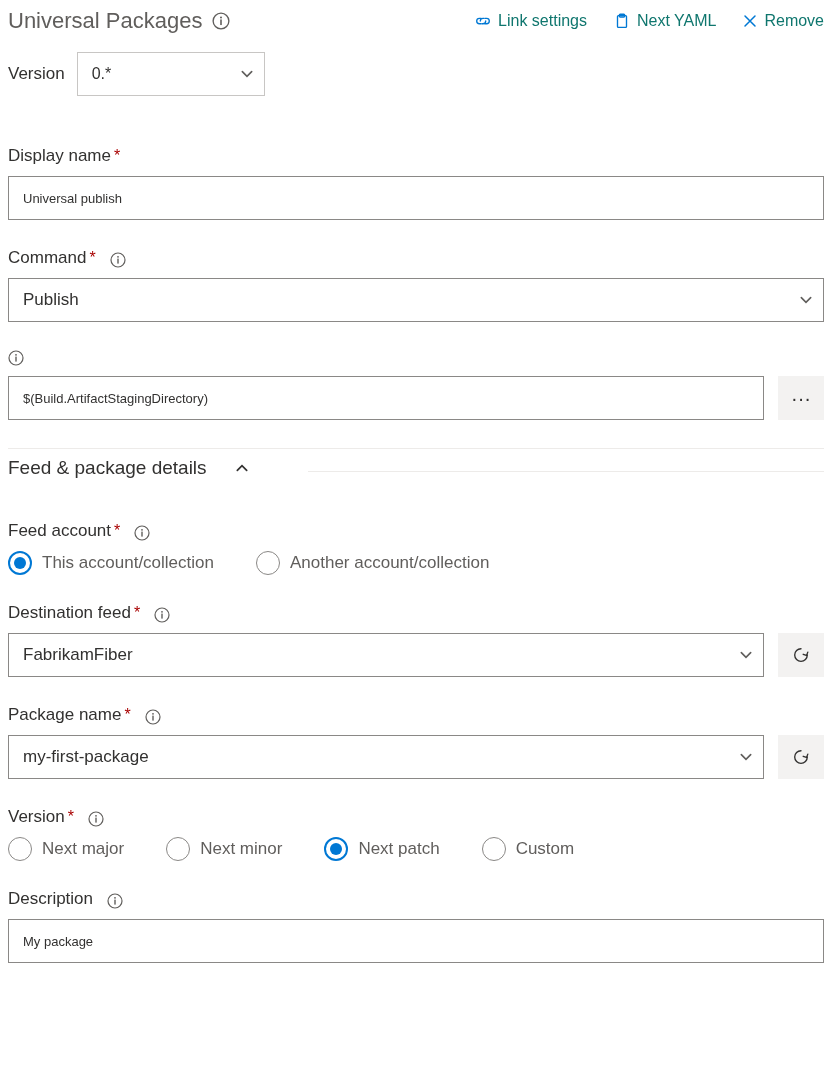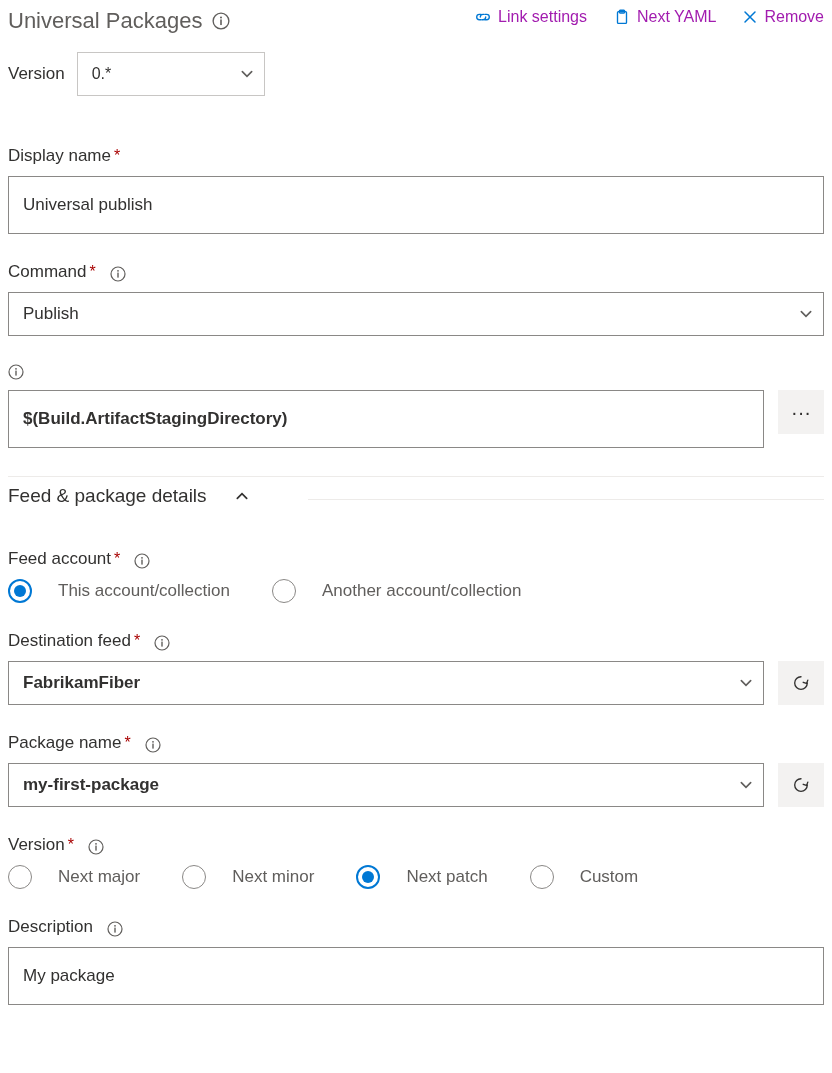--- a/index.html
+++ b/index.html
@@ -7,21 +7,21 @@
     margin: 0;
     padding: 8px;
     font-family: "Segoe UI", -apple-system, sans-serif;
     font-size: 14px;
     color: #323130;
     background: #fff;
     width: 832px;
   }
   .header {
     display: flex;
-    align-items: flex-start;
+    align-items: center;
     justify-content: space-between;
     margin-bottom: 18px;
   }
   .header-left {
     display: flex;
     align-items: center;
     gap: 10px;
   }
   .task-title {
     font-size: 22px;
@@ -30,21 +30,21 @@
   }
   .header-actions {
     display: flex;
     align-items: center;
     gap: 26px;
   }
   .link-action {
     display: flex;
     align-items: center;
     gap: 6px;
-    color: #a21caf;
+    color: #0f766e;
     font-size: 16px;
     cursor: pointer;
   }
   .link-action svg { flex-shrink: 0; }
   .info-icon {
     display: inline-flex;
     align-items: center;
     justify-content: center;
   }
   .version-row {
@@ -78,24 +78,24 @@
     gap: 14px;
     margin-bottom: 10px;
   }
   .field-label {
     font-size: 17px;
     color: #323130;
   }
   .req { color: #a80000; font-size: 16px; margin-left:3px }
   .text-input {
     width: 100%;
-    height: 58px;
+    height: 44px;
     border: 1px solid #8a8886;
     padding: 0 14px;
-    font-size: 17px;
+    font-size: 13px;
     font-family: inherit;
     color: #323130;
     outline: none;
   }
   .select-input {
     width: 100%;
     height: 44px;
     border: 1px solid #8a8886;
     padding: 0 10px 0 14px;
     font-size: 17px;
@@ -104,21 +104,21 @@
     align-items: center;
     justify-content: space-between;
     cursor: pointer;
   }
   .input-row {
     display: flex;
     gap: 14px;
     align-items: stretch;
   }
   .input-row .text-input,
-  .input-row .select-input { flex: 1; font-weight: bold; }
+  .input-row .select-input { flex: 1; }
   .browse-btn, .refresh-btn {
     width: 46px;
     height: 44px;
     background: #f3f2f1;
     border: none;
     display: flex;
     align-items: center;
     justify-content: center;
     cursor: pointer;
     font-size: 20px;
@@ -144,21 +144,21 @@
   }
   .radio-row {
     display: flex;
     align-items: center;
     gap: 42px;
     margin-top: 4px;
   }
   .radio-opt {
     display: flex;
     align-items: center;
-    gap: 26px;
+    gap: 10px;
     cursor: pointer;
   }
   .radio-circle {
     width: 24px;
     height: 24px;
     border-radius: 50%;
     border: 1px solid #8a8886;
     display: flex;
     align-items: center;
     justify-content: center;

